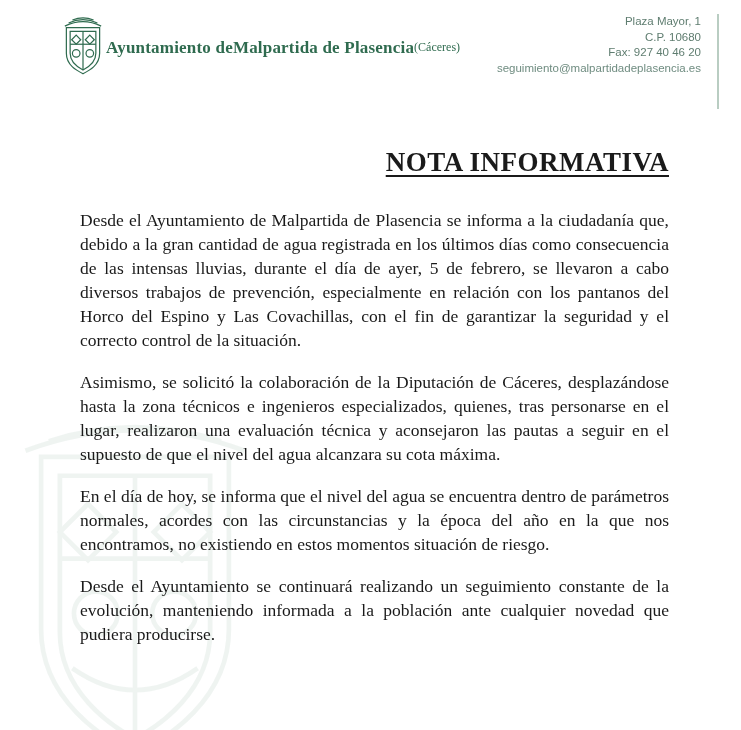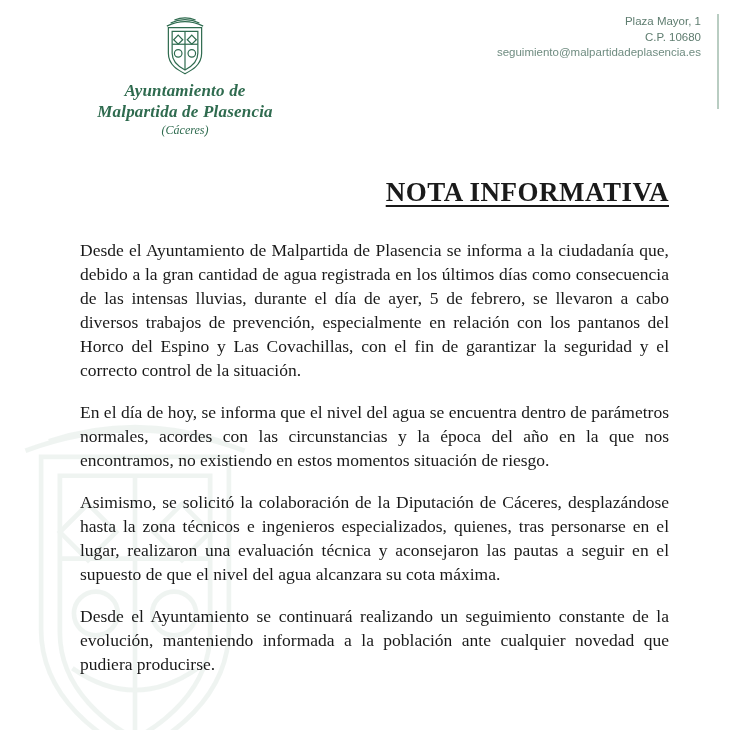--- a/index.html
+++ b/index.html
@@ -33,24 +33,23 @@
     position: relative;
     z-index: 2;
     display: flex;
     align-items: flex-start;
     justify-content: space-between;
     padding: 14px 22px 0 60px;
     box-sizing: border-box;
   }
   .brand {
     display: flex;
-    flex-direction: column;
+    flex-direction: row;
     align-items: center;
     width: 250px;
-    font-style: italic;
   }
   .crest {
     width: 46px;
     height: 62px;
     margin-bottom: 4px;
   }
   .brand-line1, .brand-line2 {
     font-family: "Liberation Serif", serif;
     font-weight: bold;
     color: #2f6b4f;
@@ -154,25 +153,26 @@
       </svg>
     </span>
     <div class="brand-line1">Ayuntamiento de</div>
     <div class="brand-line2">Malpartida de Plasencia</div>
     <div class="brand-line3">(Cáceres)</div>
   </div>
 
   <div class="contact">
     <div>Plaza Mayor, 1</div>
     <div>C.P. 10680</div>
+    <div>Fax: 927 40 46 20</div>
     <div class="mail">seguimiento@malpartidadeplasencia.es</div>
   </div>
 </div>
 
 <div class="doc">
   <h1 class="doc-title">NOTA INFORMATIVA</h1>
 
   <p class="para">Desde el Ayuntamiento de Malpartida de Plasencia se informa a la ciudadanía que, debido a la gran cantidad de agua registrada en los últimos días como consecuencia de las intensas lluvias, durante el día de ayer, 5 de febrero, se llevaron a cabo diversos trabajos de prevención, especialmente en relación con los pantanos del Horco del Espino y Las Covachillas, con el fin de garantizar la seguridad y el correcto control de la situación.</p>
+  <p class="para">Asimismo, se solicitó la colaboración de la Diputación de Cáceres, desplazándose hasta la zona técnicos e ingenieros especializados, quienes, tras personarse en el lugar, realizaron una evaluación técnica y aconsejaron las pautas a seguir en el supuesto de que el nivel del agua alcanzara su cota máxima.</p>
   <p class="para">En el día de hoy, se informa que el nivel del agua se encuentra dentro de parámetros normales, acordes con las circunstancias y la época del año en la que nos encontramos, no existiendo en estos momentos situación de riesgo.</p>
-  <p class="para">Asimismo, se solicitó la colaboración de la Diputación de Cáceres, desplazándose hasta la zona técnicos e ingenieros especializados, quienes, tras personarse en el lugar, realizaron una evaluación técnica y aconsejaron las pautas a seguir en el supuesto de que el nivel del agua alcanzara su cota máxima.</p>
   <p class="para">Desde el Ayuntamiento se continuará realizando un seguimiento constante de la evolución, manteniendo informada a la población ante cualquier novedad que pudiera producirse.</p>
 
 </div>
 
 </body></html>

